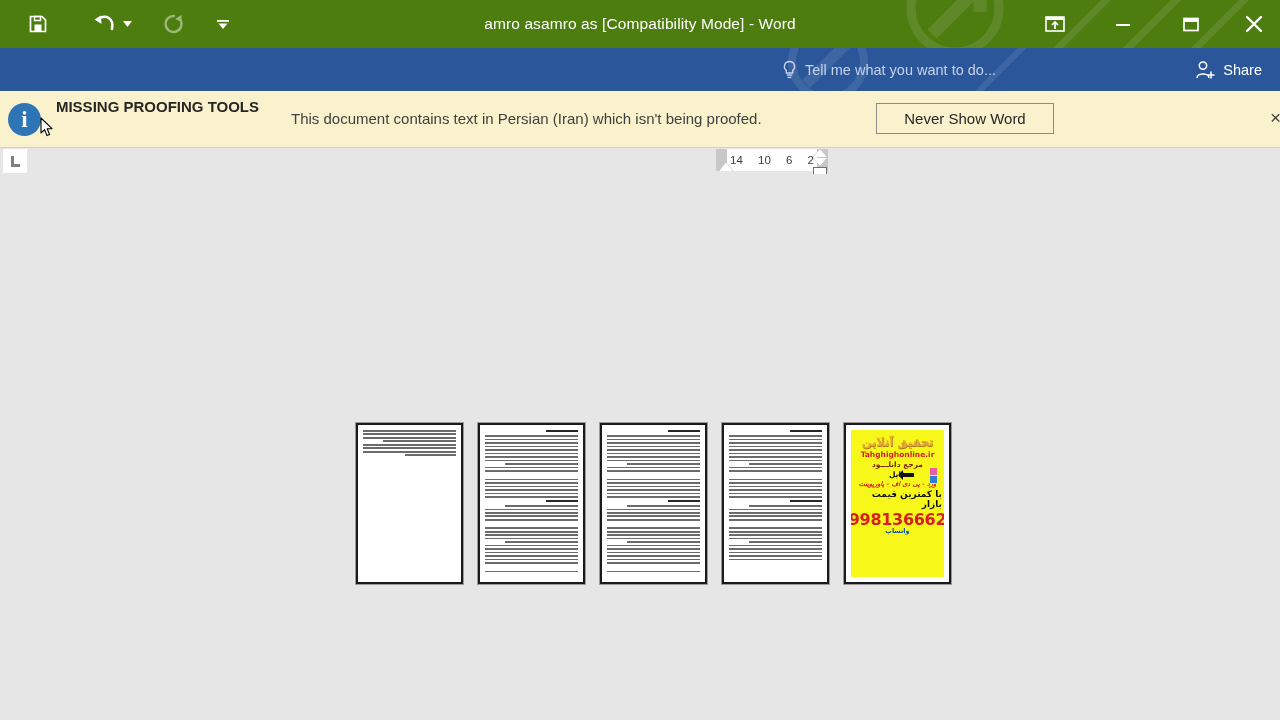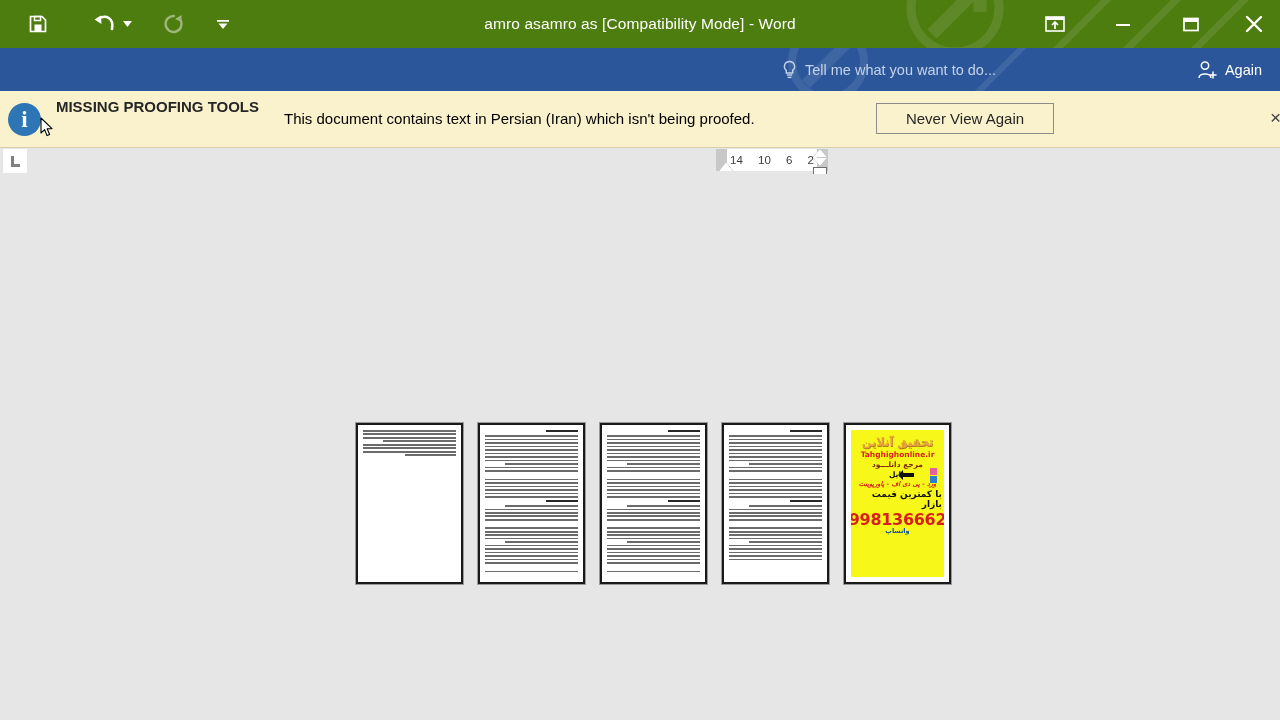--- a/index.html
+++ b/index.html
@@ -75,22 +75,22 @@
     display: flex; align-items: center; justify-content: center;
     font-family: "Liberation Serif", serif; font-size: 23px; font-weight: bold;
   }
   #msg-title {
     position: absolute; left: 50px; top: 97px; width: 215px;
     color: #262626; font-size: 15px; font-weight: bold; line-height: 1.28;
     text-transform: uppercase;
     text-align: center;
   }
   #msg-text {
-    position: absolute; left: 284px; top: 110px;
-    color: #000000; font-size: 15px;
+    position: absolute; left: 291px; top: 110px;
+    color: #404040; font-size: 15px;
   }
   #never-show-btn {
     position: absolute; left: 876px; top: 103px; width: 178px; height: 31px;
     background: #faf2cc; border: 1px solid #8c8c8c;
     color: #262626; font-size: 15px;
     display: flex; align-items: center; justify-content: center;
   }
   #msg-close {
     position: absolute; left: 1270px; top: 108px;
     color: #444; font-size: 19px; line-height: 1;
@@ -303,29 +303,29 @@
     </svg>
     <span>Tell me what you want to do...</span>
   </div>
 
   <div id="share-btn">
     <svg width="21" height="20" viewBox="0 0 21 20">
       <circle cx="8" cy="5.6" r="3.7" fill="none" stroke="#fff" stroke-width="1.5"></circle>
       <path d="M2 18 C2 12.6, 14 12.6, 14 18" fill="none" stroke="#fff" stroke-width="1.5"></path>
       <path d="M16 12 L16 18 M13 15 L19 15" stroke="#fff" stroke-width="1.5" stroke-linecap="round"></path>
     </svg>
-    <span>Again</span>
+    <span>Share</span>
   </div>
 </div>
 
 <div id="msgbar"></div>
 <div id="msg-info-icon">i</div>
 <div id="msg-title">MISSING PROOFING TOOLS</div>
 <div id="msg-text">This document contains text in Persian (Iran) which isn't being proofed.</div>
-<div id="never-show-btn">Never View Again</div>
+<div id="never-show-btn">Never Show Word</div>
 <div id="msg-close">×</div>
 
 <div id="ruler-strip"></div>
 
 <div id="tab-selector" title="Left Tab">
   <div id="tab-selector-glyph"></div>
 </div>
 
 <div id="hruler">
   <div id="hruler-margin-l"></div>

